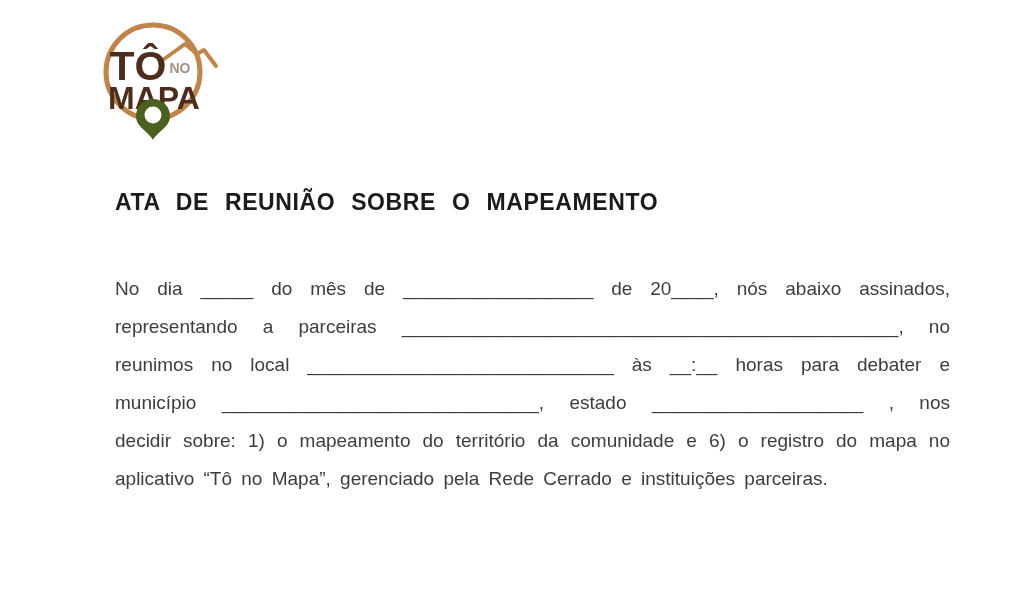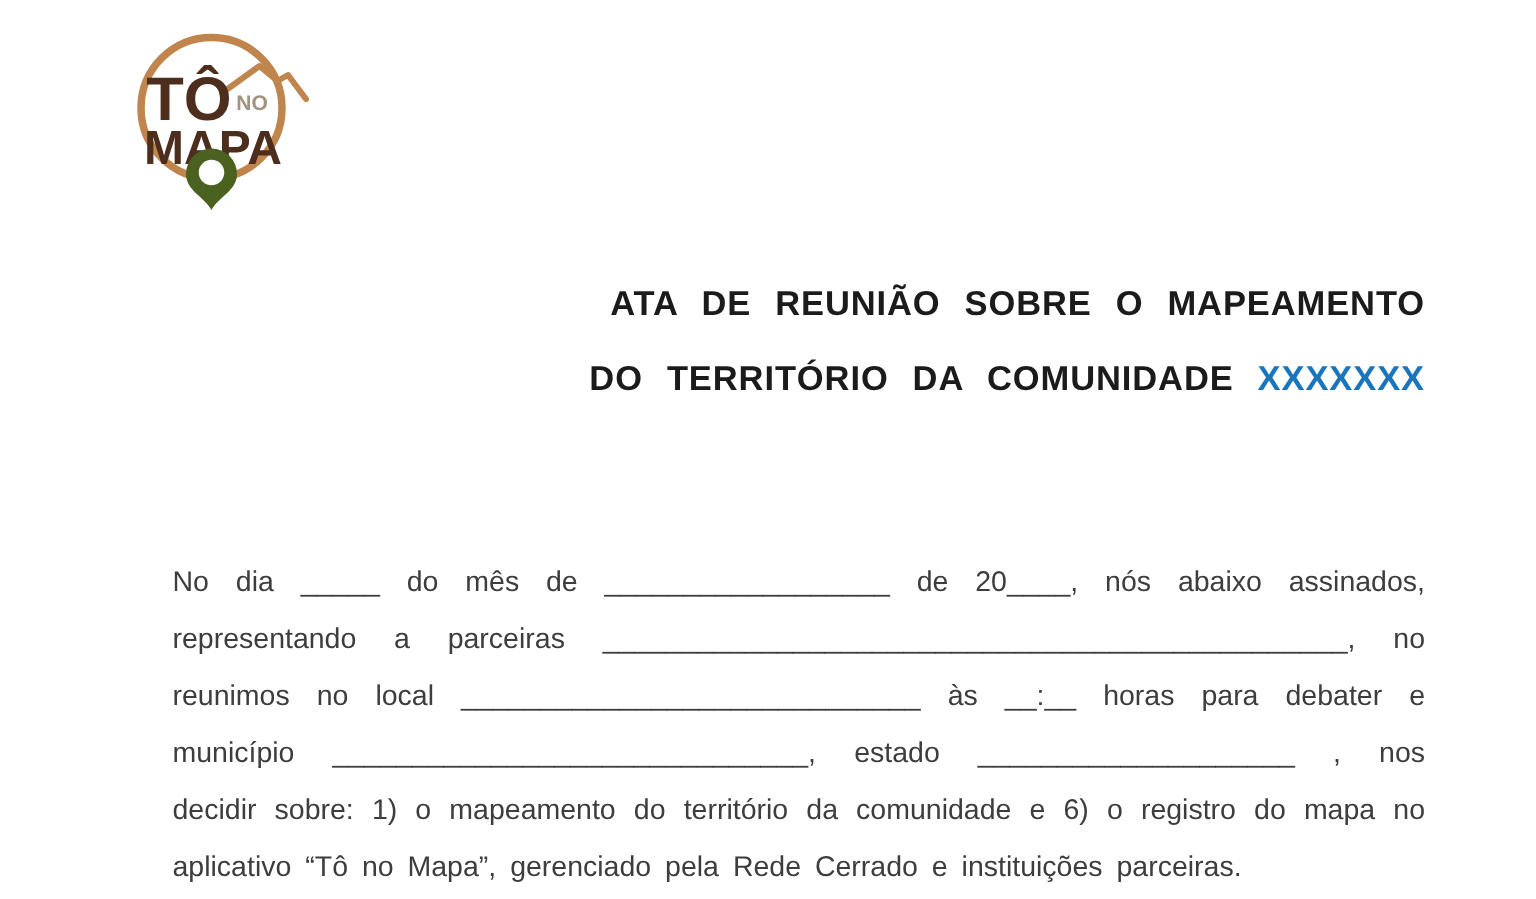--- a/index.html
+++ b/index.html
@@ -5,43 +5,43 @@
   html, body { margin: 0; padding: 0; }
   body {
     width: 1024px; height: 599px;
     background: #ffffff;
     font-family: "Liberation Sans", sans-serif;
     position: relative;
     overflow: hidden;
   }
   .logo {
     position: absolute;
-    left: 86px; top: 12px;
+    left: 98px; top: 12px;
     width: 125px; height: 132px;
   }
   .logo svg { overflow: visible; }
   .content {
     position: absolute;
     left: 115px; top: 0;
     width: 835px;
   }
   .title {
     margin-top: 177px;
-    text-align: right;
+    text-align: left;
     font-weight: bold;
     font-size: 23px;
     line-height: 50px;
     letter-spacing: 0.6px;
     word-spacing: 9px;
     color: #1b1b1b;
     white-space: nowrap;
   }
   .title .highlight { color: #1b75bc; }
   .doc-body {
-    margin-top: 93px;
+    margin-top: 43px;
     font-size: 19px;
     line-height: 38px;
     color: #3d3d3d;
     word-spacing: 4px;
   }
   .line { text-align: justify; white-space: nowrap; }
   .line.fill { text-align-last: justify; white-space: normal; }
 </style>
 </head>
 <body>
@@ -54,23 +54,20 @@
     <text x="82" y="61" font-size="14" font-weight="bold" text-anchor="middle" fill="#a3927f">NO</text>
     <text x="56" y="97" font-size="32" font-weight="bold" text-anchor="middle" fill="#4d2e1d">MAPA</text>
     <path d="M55 128 C 50 119, 38 115, 38 104 A 17 17 0 1 1 72 104 C 72 115, 60 119, 55 128 Z" fill="#4a6120"></path>
     <circle cx="55" cy="103" r="8.5" fill="#ffffff"></circle>
   </svg>
 </div>
 
 <div class="content">
   <div class="title">
     <div>ATA DE REUNIÃO SOBRE O MAPEAMENTO</div>
-    <div>
-      <span>DO TERRITÓRIO DA COMUNIDADE </span><span class="highlight">XXXXXXX</span>
-    </div>
   </div>
 
   <div class="doc-body">
     <div class="line fill">No dia _____ do mês de __________________ de 20____, nós abaixo assinados,</div>
     <div class="line fill">representando a parceiras _______________________________________________, no</div>
     <div class="line fill">reunimos no local _____________________________ às __:__ horas para debater e</div>
     <div class="line fill">município ______________________________, estado ____________________ , nos</div>
     <div class="line fill">decidir sobre: 1) o mapeamento do território da comunidade e 6) o registro do mapa no</div>
     <div class="line">aplicativo “Tô no Mapa”, gerenciado pela Rede Cerrado e instituições parceiras.</div>
   </div>

